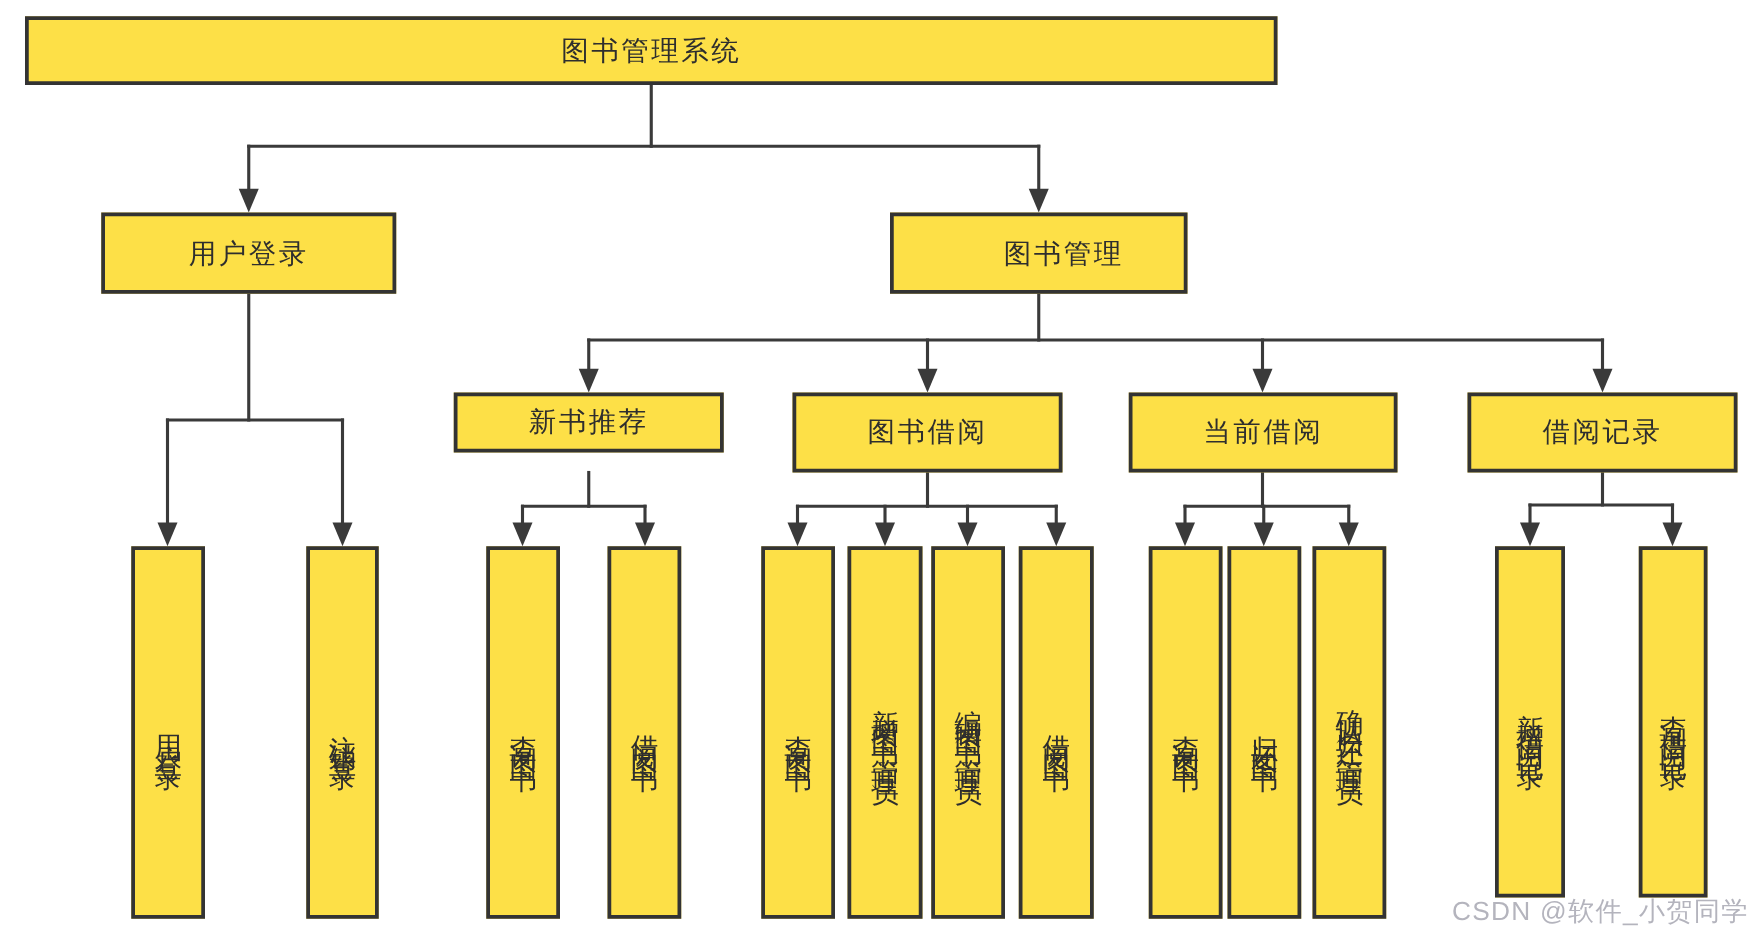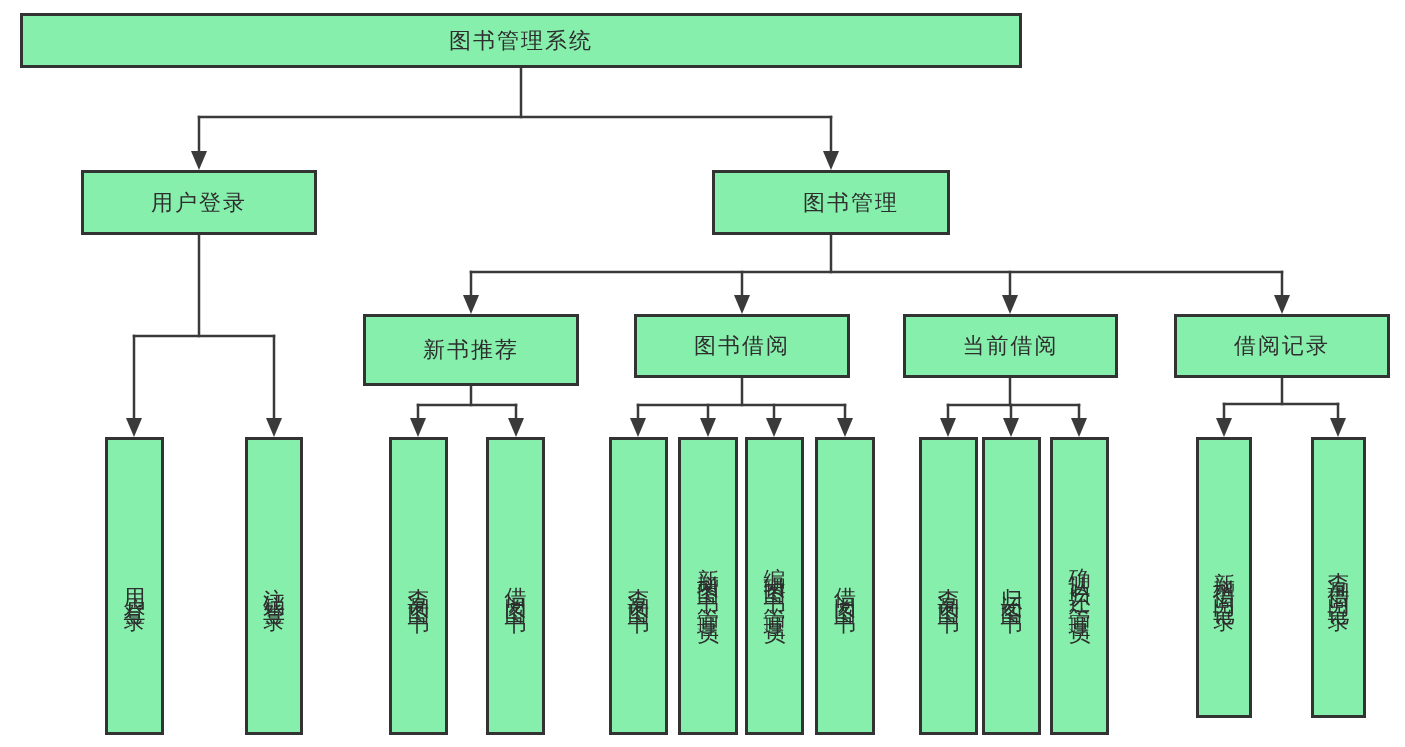--- a/index.html
+++ b/index.html
@@ -17,21 +17,21 @@
   }
   .connector-svg {
     position: absolute;
     left: 0;
     top: 0;
     z-index: 1;
   }
   .box {
     position: absolute;
     box-sizing: border-box;
-    background: #86efac;
+    background: #fde047;
     border: 3px solid #333333;
     color: #2e2e2e;
     display: flex;
     align-items: center;
     justify-content: center;
     font-size: 22px;
     letter-spacing: 2px;
     z-index: 2;
     white-space: nowrap;
   }
@@ -122,21 +122,21 @@
       <polygon points="1216,418 1232,418 1224,437"></polygon>
       <polygon points="1330,418 1346,418 1338,437"></polygon>
     </g>
   </svg>
 
   <div class="box" style="left:20px; top:13px; width:1002px; height:55px;">图书管理系统</div>
 
   <div class="box" style="left:81px; top:170px; width:236px; height:65px;">用户登录</div>
   <div class="box" style="left:712px; top:170px; width:238px; height:65px;padding-left:40px;">图书管理</div>
 
-  <div class="box" style="left:363px; top:314px; width:216px; height:72px;">新书推荐</div>
+  <div class="box" style="left:363px; top:314px; width:216px; height:48px;">新书推荐</div>
   <div class="box" style="left:634px; top:314px; width:216px; height:64px;">图书借阅</div>
   <div class="box" style="left:903px; top:314px; width:215px; height:64px;">当前借阅</div>
   <div class="box" style="left:1174px; top:314px; width:216px; height:64px;">借阅记录</div>
 
   <div class="box vbox" style="left:105px; top:437px; width:59px; height:298px;">用户登录</div>
   <div class="box vbox" style="left:245px; top:437px; width:58px; height:298px;">注销登录</div>
 
   <div class="box vbox" style="left:389px; top:437px; width:59px; height:298px;">查询图书</div>
   <div class="box vbox" style="left:486px; top:437px; width:59px; height:298px;">借阅图书</div>
 
@@ -145,14 +145,15 @@
   <div class="box vbox" style="left:745px; top:437px; width:59px; height:298px;">编辑图书（管理员）</div>
   <div class="box vbox" style="left:815px; top:437px; width:60px; height:298px;">借阅图书</div>
 
   <div class="box vbox" style="left:919px; top:437px; width:59px; height:298px;">查询图书</div>
   <div class="box vbox" style="left:982px; top:437px; width:59px; height:298px;">归还图书</div>
   <div class="box vbox" style="left:1050px; top:437px; width:59px; height:298px;">确认归还（管理员）</div>
 
   <div class="box vbox" style="left:1196px; top:437px; width:56px; height:281px;">新增借阅记录</div>
   <div class="box vbox" style="left:1311px; top:437px; width:55px; height:281px;">查询借阅记录</div>
 
+  <div class="watermark">CSDN @软件_小贺同学</div>
 
 </div>
 
 </body></html>

